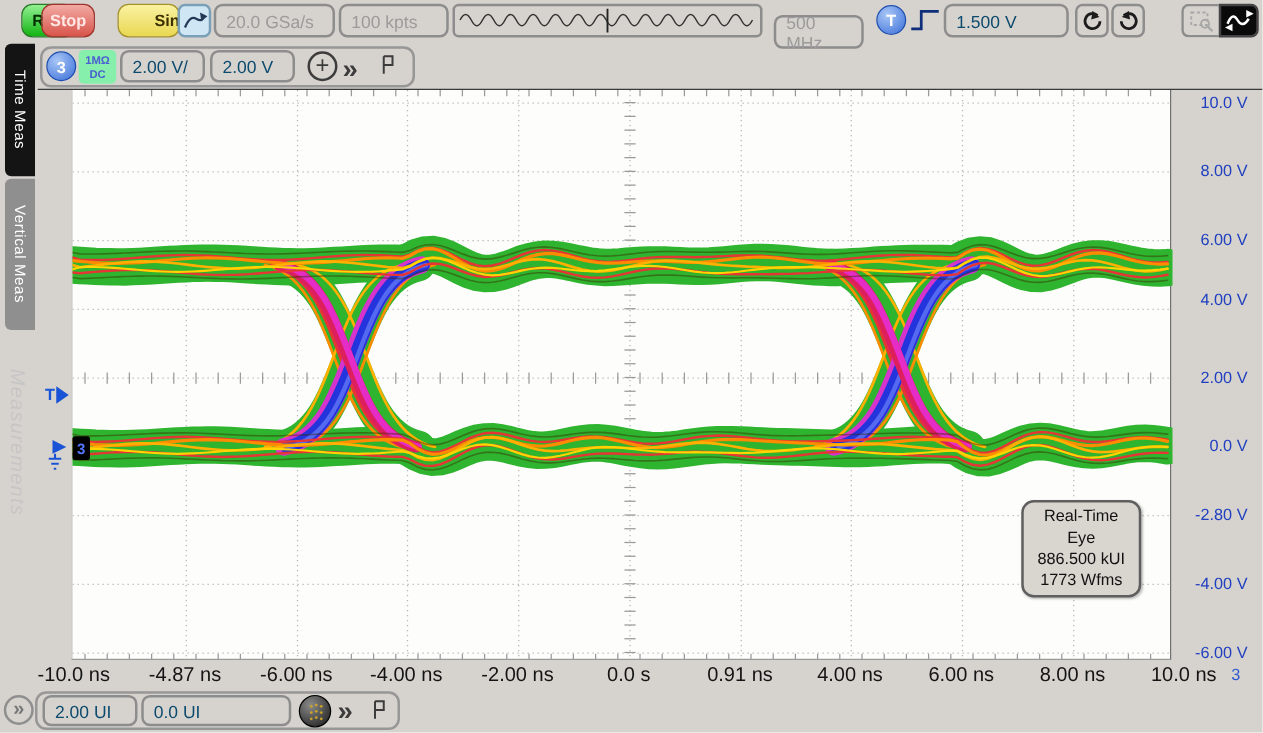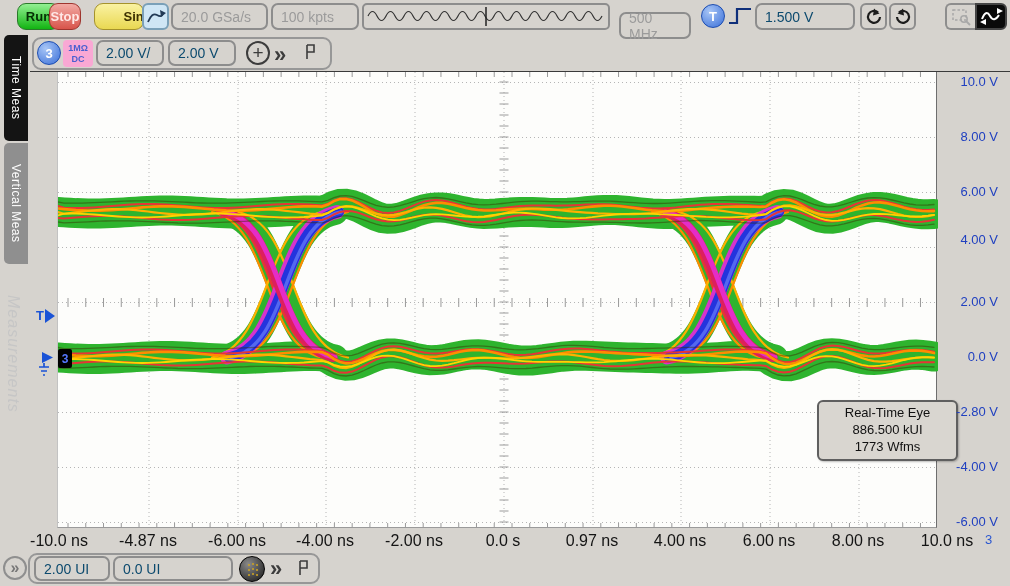--- a/index.html
+++ b/index.html
@@ -22,21 +22,21 @@
 
   .tool-ic { background:#d6d3ce; border:2px solid #8d8d8d; border-radius:6px; height:27px;
              display:flex; align-items:center; justify-content:center; }
 
   .tcirc { width:24px; height:24px; border-radius:50%; border:1px solid #1d4db0;
            background:radial-gradient(circle at 35% 30%, #a8c6f6, #3a6fd8);
            color:#fff; font-weight:bold; font-size:13px; display:flex; align-items:center; justify-content:center; }
 
   
   .group { border:2px solid #979797; border-radius:9px; background:#d6d3ce; }
-  .badge { background:#f9a8d4; border-radius:4px; color:#4a5fd0; font-size:9px; font-weight:bold;
+  .badge { background:#86efac; border-radius:4px; color:#4a5fd0; font-size:9px; font-weight:bold;
            display:flex; flex-direction:column; align-items:center; justify-content:center; line-height:1.15; }
   .pluscirc { width:24px; height:24px; border-radius:50%; border:2px solid #3c3c3c; color:#3c3c3c;
               font-size:19px; display:flex; align-items:center; justify-content:center; background:transparent; }
   .chev { font-size:22px; font-weight:bold; color:#3c3c3c; line-height:1; }
 
   
   .vtab { width:24px; color:#fff; font-size:12px; border-radius:5px 0 0 5px;
           writing-mode:vertical-rl; display:flex; align-items:center; justify-content:center; letter-spacing:.5px; }
   .watermark { writing-mode:vertical-rl; color:#c6c6c6; font-style:italic; font-size:16px; letter-spacing:1px; }
 
@@ -62,21 +62,21 @@
 
   .expander { width:24px; height:24px; border-radius:50%; border:2px solid #8f8f8f; color:#777;
               font-size:16px; font-weight:bold; display:flex; align-items:center; justify-content:center; }
 
   svg { display:block; }
 </style>
 </head>
 <body>
 
 <div class="abs btn3d run" style="left:4px;  top:3px; width:43px;margin-left:13px;">Run</div>
-<div class="abs btn3d stop" style="left:49px; top:3px; width:32px;text-align:right;">Stop</div>
+<div class="abs btn3d stop" style="left:33px; top:3px; width:43px;text-align:right;">Stop</div>
 <div class="abs btn3d single" style="left:94px; top:3px; width:45px;">Single</div>
 
 <div class="abs tool-ic" style="left:142px; top:3px; width:27px; background:#cfe6f5; border-color:#7aa0b8;">
   <svg width="20" height="16" viewBox="0 0 20 16">
     <path d="M2 13 Q6 3 11 6 T17 4" stroke="#223a55" stroke-width="1.8" fill="none"></path>
     <polygon points="14,1 20,4 15,8" fill="#223a55"></polygon>
   </svg>
 </div>
 
 <div class="abs field gray" style="left:171px; top:3px; width:97px;">20.0 GSa/s</div>
@@ -408,21 +408,21 @@
   <span>T</span>
   <span class="tri"></span>
 </div>
 <div class="abs" style="left:36px; top:348px;">
   <svg width="22" height="30" viewBox="0 0 22 30">
     <polygon points="6,4 17,9.5 6,15" fill="#1a53d6"></polygon>
     <path d="M8 15 V19 M3 19 H13 M5 23 H11 M7 27 H9" stroke="#1a53d6" stroke-width="1.7" fill="none"></path>
   </svg>
 </div>
 
-<div class="abs infobox" style="left:817px; top:400px; width:141px;">
+<div class="abs infobox" style="left:817px; top:400px; width:96px;border-radius:10px;">
   <div>Real-Time Eye</div>
   <div>886.500 kUI</div>
   <div>1773 Wfms</div>
 </div>
 
 <div class="ylab" style="top:74px;">10.0 V</div>
 <div class="ylab" style="top:129px;">8.00 V</div>
 <div class="ylab" style="top:184px;">6.00 V</div>
 <div class="ylab" style="top:232px;">4.00 V</div>
 <div class="ylab" style="top:294px;">2.00 V</div>
@@ -430,21 +430,21 @@
 <div class="ylab" style="top:404px;">-2.80 V</div>
 <div class="ylab" style="top:459px;">-4.00 V</div>
 <div class="ylab" style="top:514px;">-6.00 V</div>
 
 <div class="xlab" style="left:29px;">-10.0 ns</div>
 <div class="xlab" style="left:118px;">-4.87 ns</div>
 <div class="xlab" style="left:207px;">-6.00 ns</div>
 <div class="xlab" style="left:295px;">-4.00 ns</div>
 <div class="xlab" style="left:384px;">-2.00 ns</div>
 <div class="xlab" style="left:473px;">0.0 s</div>
-<div class="xlab" style="left:562px;">0.97 ns</div>
+<div class="xlab" style="left:562px;">0.91 ns</div>
 <div class="xlab" style="left:650px;">4.00 ns</div>
 <div class="xlab" style="left:739px;">6.00 ns</div>
 <div class="xlab" style="left:828px;">8.00 ns</div>
 <div class="xlab" style="left:917px;">10.0 ns</div>
 
 <div class="abs" style="left:985px; top:532px; width:20px; font-size:13px; color:#2b57d0;">3</div>
 
 <div class="abs expander" style="left:3px; top:556px;">»</div>
 <div class="abs group" style="left:28px; top:553px; width:292px; height:31px;"></div>
 <div class="abs field blue" style="left:34px;  top:556px; width:76px;  height:25px;">2.00 UI</div>

